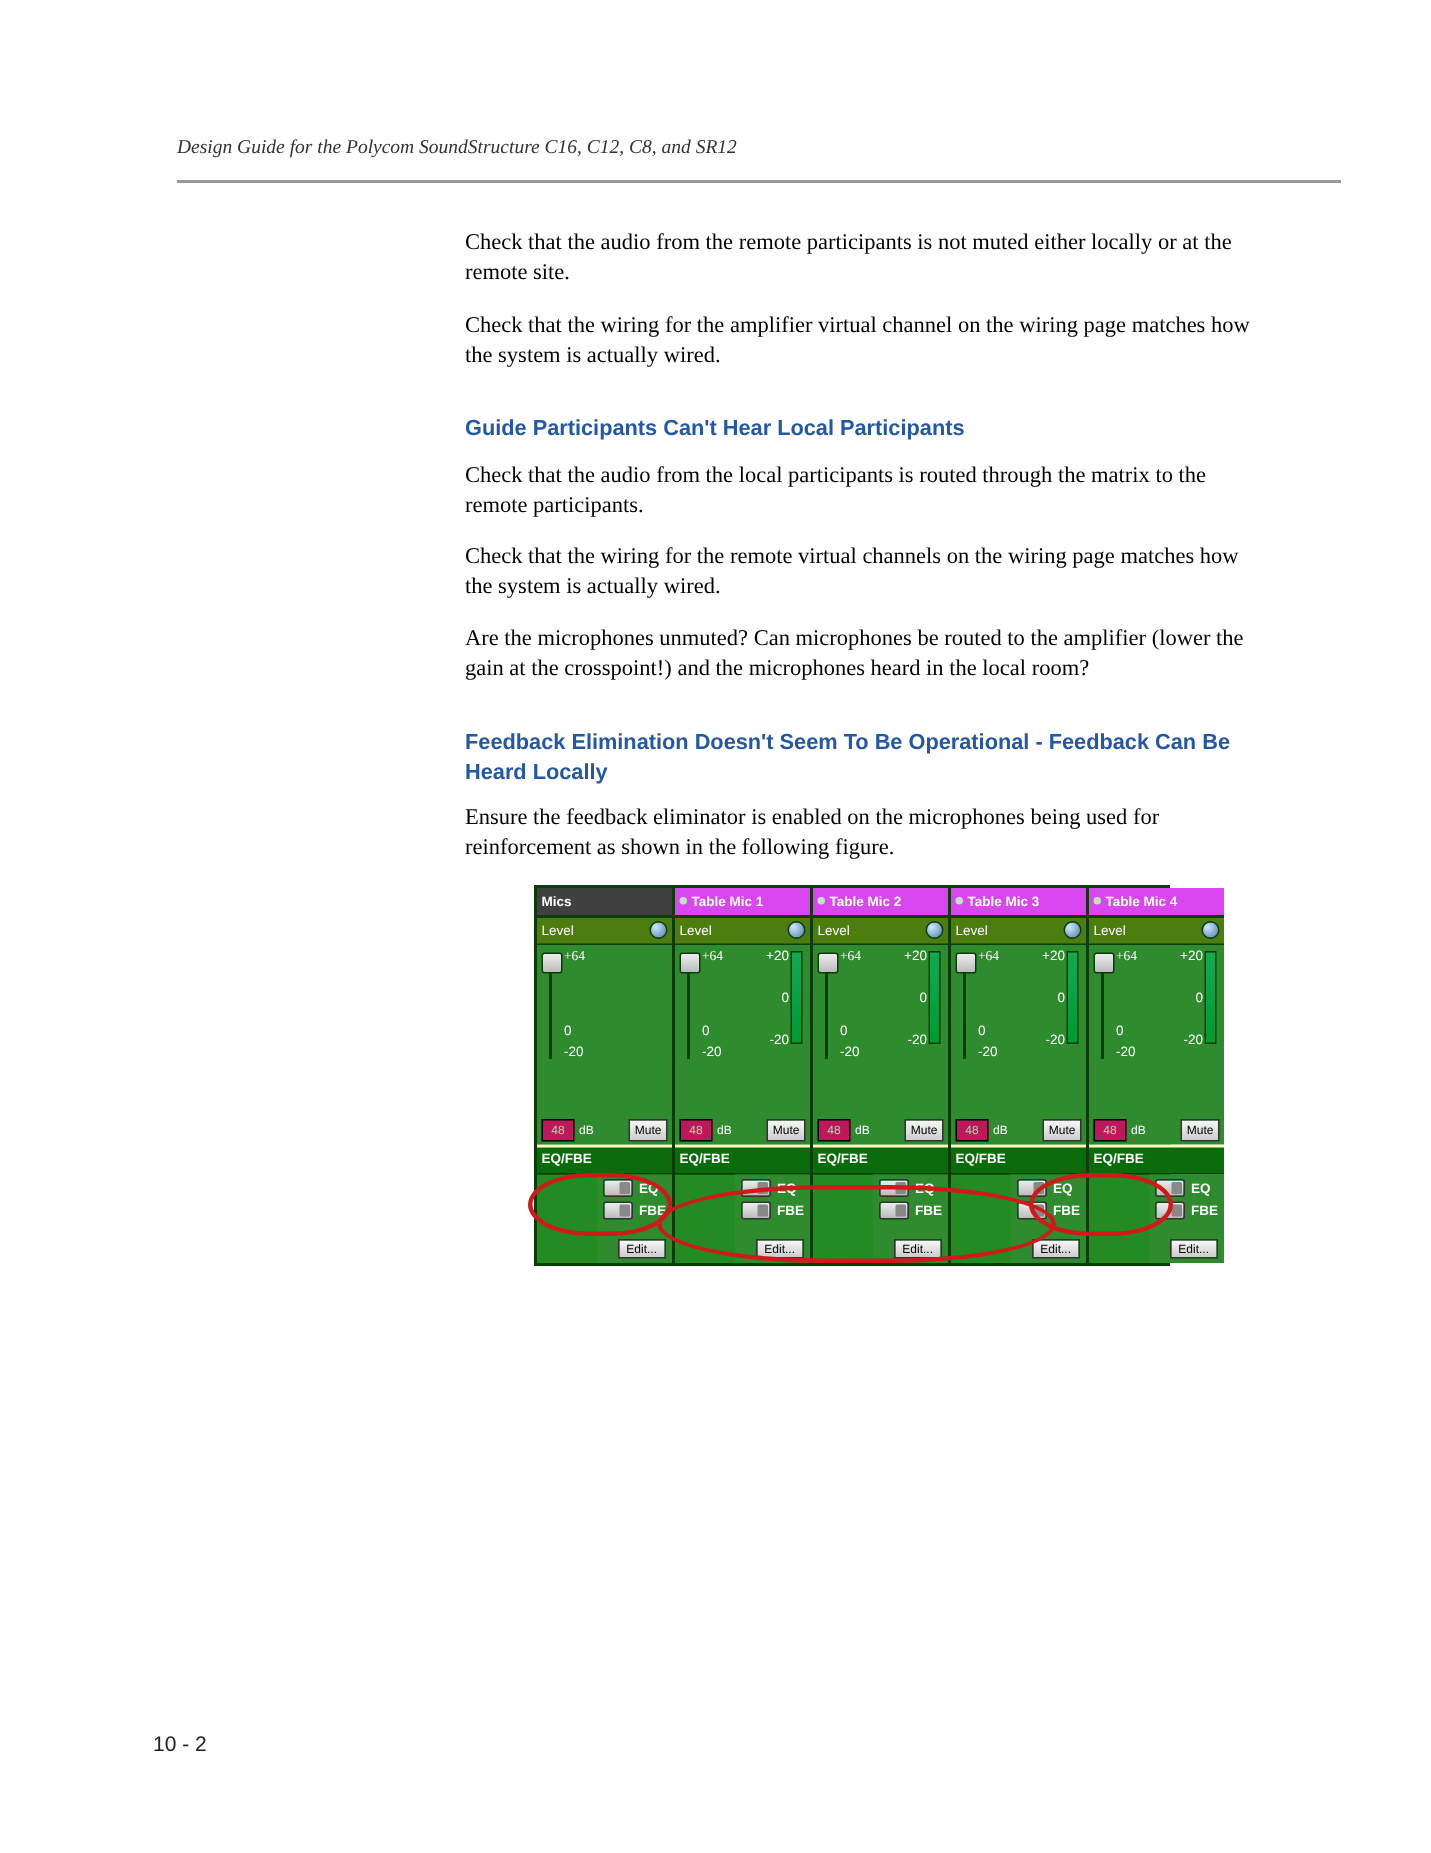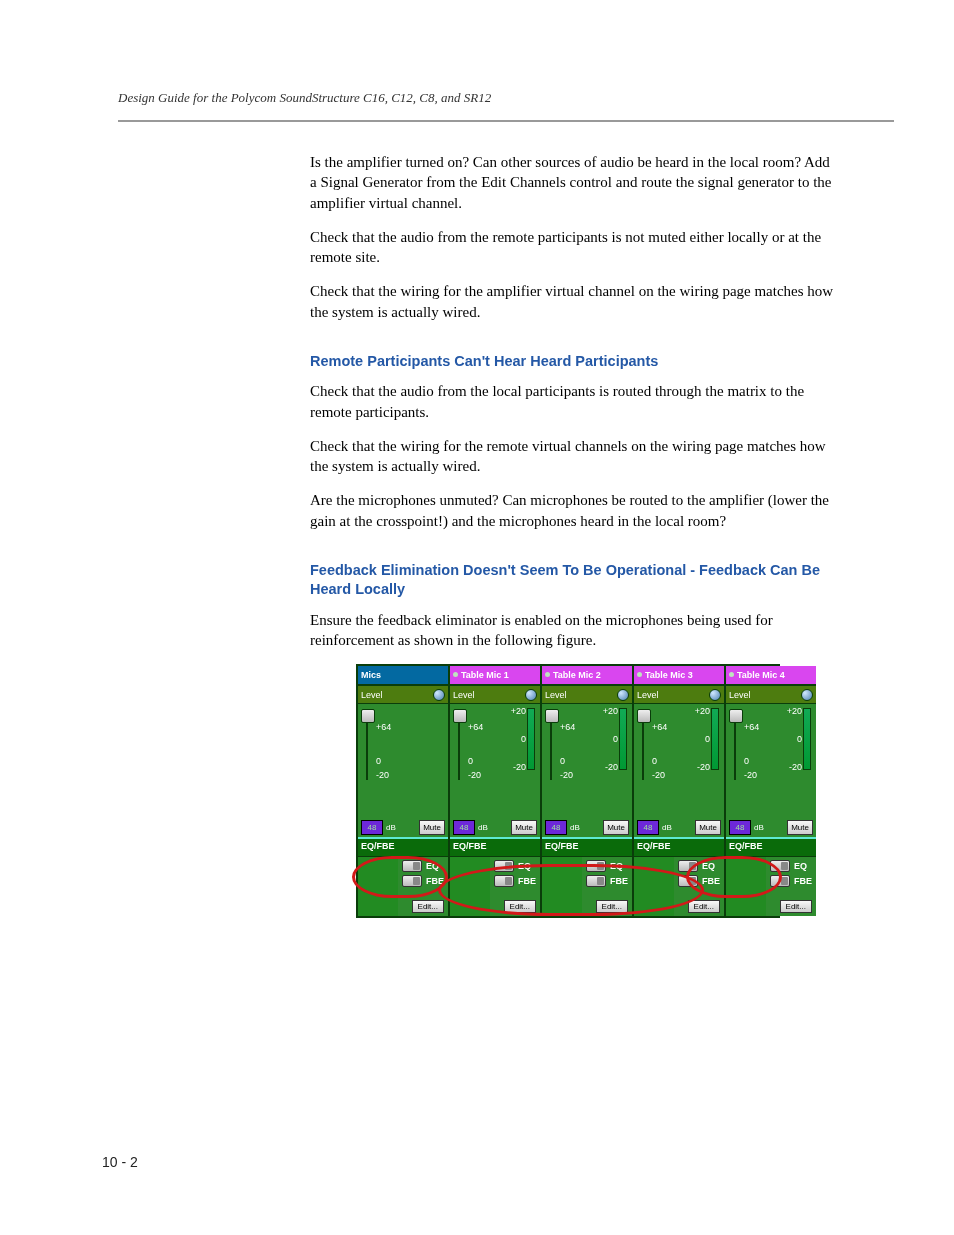--- a/index.html
+++ b/index.html
@@ -70,21 +70,21 @@
   .ch .titlebar {
     background: #d946ef;
     border-bottom: 2px solid #0a3d0a;
     font-weight: bold;
     padding: 2px 3px;
     height: 14px;
     line-height: 14px;
     white-space: nowrap;
     overflow: hidden;
   }
-  .ch .titlebar.dark { background: #0369a1; }
+  .ch .titlebar.dark { background: #404040; }
   .ch .lidot {
     display:inline-block; width:5px; height:5px; border-radius:50%;
     background:#bfe3bf; margin-right:3px; vertical-align:1px;
   }
   .ch .levhead {
     background: #4d7c0f;
     border-bottom: 1px solid #0a3d0a;
     padding: 2px 3px;
     height: 13px;
     display:flex; justify-content:space-between; align-items:center;
@@ -98,49 +98,49 @@
     flex: 1 1 auto;
     background: #2e8b2e;
     position: relative;
     padding: 4px 3px 2px 3px;
   }
   .gauge {
     position:absolute; right:5px; top:4px; width:6px; height:60px;
     background: linear-gradient(#1a5, #093);
     border:1px solid #0a3d0a;
   }
-  .lab64 { position:absolute; left:18px; top:18px; color:#fff; }
+  .lab64 { position:absolute; left:18px; top:2px; color:#fff;font-family:Liberation Serif, serif; }
   .lab0  { position:absolute; left:18px; top:52px; color:#fff; }
   .labm20{ position:absolute; left:18px; top:66px; color:#fff; }
   .r64   { position:absolute; right:14px; top:2px;  color:#fff; }
   .r0    { position:absolute; right:14px; top:30px; color:#fff; }
   .rm20  { position:absolute; right:14px; top:58px; color:#fff; }
   .track {
     position:absolute; left:8px; top:6px; width:2px; height:70px; background:#0a3d0a;
   }
   .thumb {
     position:absolute; left:3px; top:5px; width:12px; height:12px;
     background: linear-gradient(#eee,#bbb); border:1px solid #0a3d0a; border-radius:2px;
   }
   .bottom-row {
     display:flex; align-items:center; gap:3px; padding:2px 3px;
     background:#2e8b2e;
   }
   .valbox {
-    background:#6d28d9; color:#9fe09f; border:1px solid #000;
+    background:#be185d; color:#9fe09f; border:1px solid #000;
     width:20px; height:13px; line-height:13px; text-align:center; font-size:8px;
   }
   .db { font-size:8px; }
   .mutebtn {
     background: linear-gradient(#f8f8f8,#ccc); color:#000; border:1px solid #333;
     font-size:8px; padding:0 3px; height:13px; line-height:13px;
     margin-left:auto;
   }
   .eqhead {
-    background:#0a6b0a; border-top:2px solid #5eead4; border-bottom:1px solid #0a3d0a;
+    background:#0a6b0a; border-top:2px solid #fef9c3; border-bottom:1px solid #0a3d0a;
     padding:2px 3px; font-weight:bold; font-size:9px; height:13px;
   }
   .eqbody {
     position: relative;
     background:#2e8b2e; padding:3px 4px 4px 4px;
     height:52px;
     margin-left:40px;
   }
   .togrow { display:flex; align-items:center; gap:4px; margin-bottom:3px; }
   .switch {
@@ -173,25 +173,24 @@
   }
 </style>
 </head>
 <body>
 
 <div class="page">
   <div class="running-head">Design Guide for the Polycom SoundStructure C16, C12, C8, and SR12</div>
   <hr class="head-rule">
 
   <div class="body-col">
-    <p>Is the amplifier turned on? Can other sources of audio be heard in the local room? Add a Signal Generator from the Edit Channels control and route the signal generator to the amplifier virtual channel.</p>
     <p>Check that the audio from the remote participants is not muted either locally or at the remote site.</p>
     <p>Check that the wiring for the amplifier virtual channel on the wiring page matches how the system is actually wired.</p>
 
-    <div class="sub-head">Remote Participants Can't Hear Heard Participants</div>
+    <div class="sub-head">Guide Participants Can't Hear Local Participants</div>
     <p>Check that the audio from the local participants is routed through the matrix to the remote participants.</p>
     <p>Check that the wiring for the remote virtual channels on the wiring page matches how the system is actually wired.</p>
     <p>Are the microphones unmuted? Can microphones be routed to the amplifier (lower the gain at the crosspoint!) and the microphones heard in the local room?</p>
 
     <div class="sub-head">Feedback Elimination Doesn't Seem To Be Operational - Feedback Can Be Heard Locally</div>
     <p>Ensure the feedback eliminator is enabled on the microphones being used for reinforcement as shown in the following figure.</p>
   </div>
 
   <div class="figure">
 

